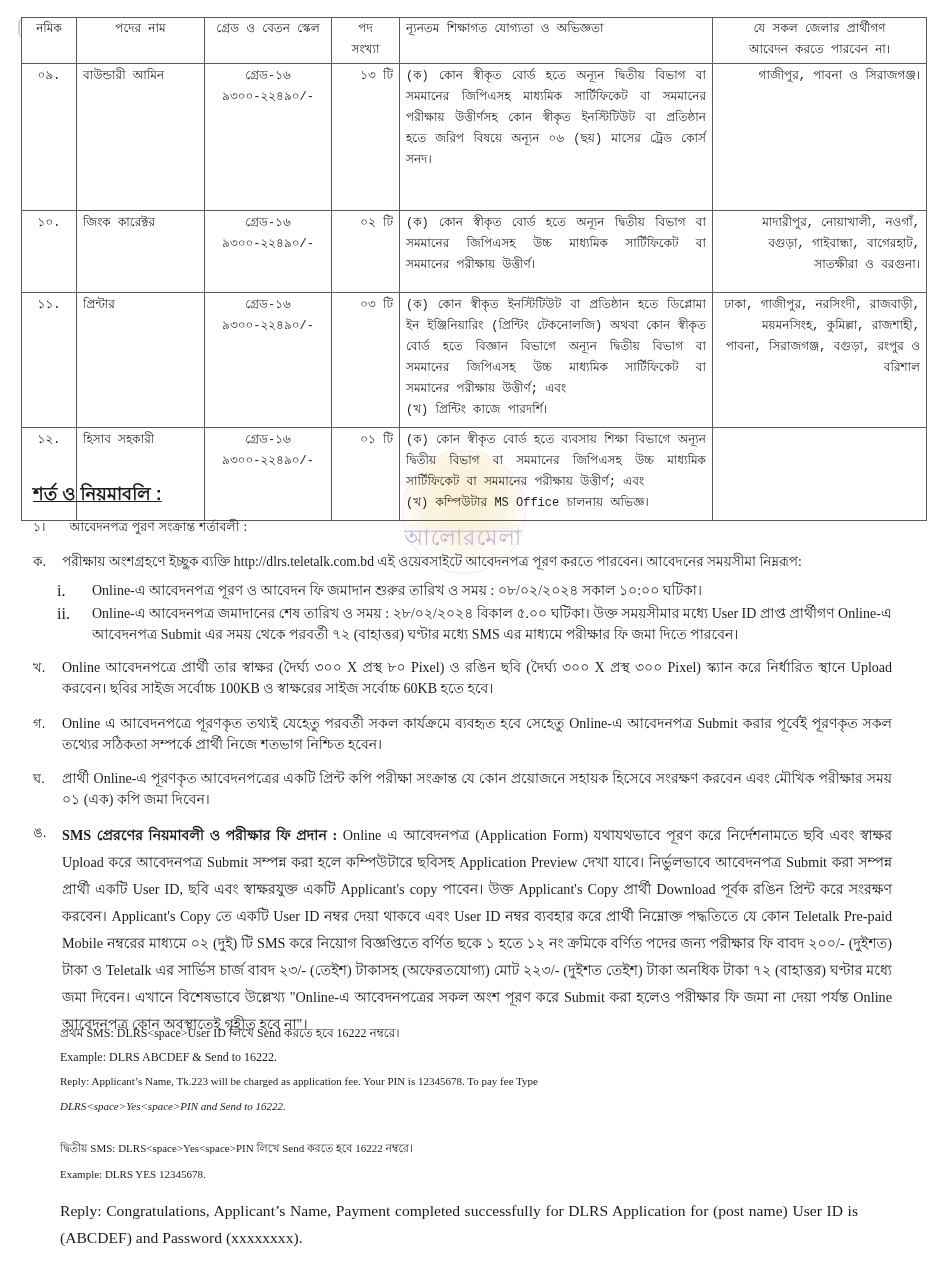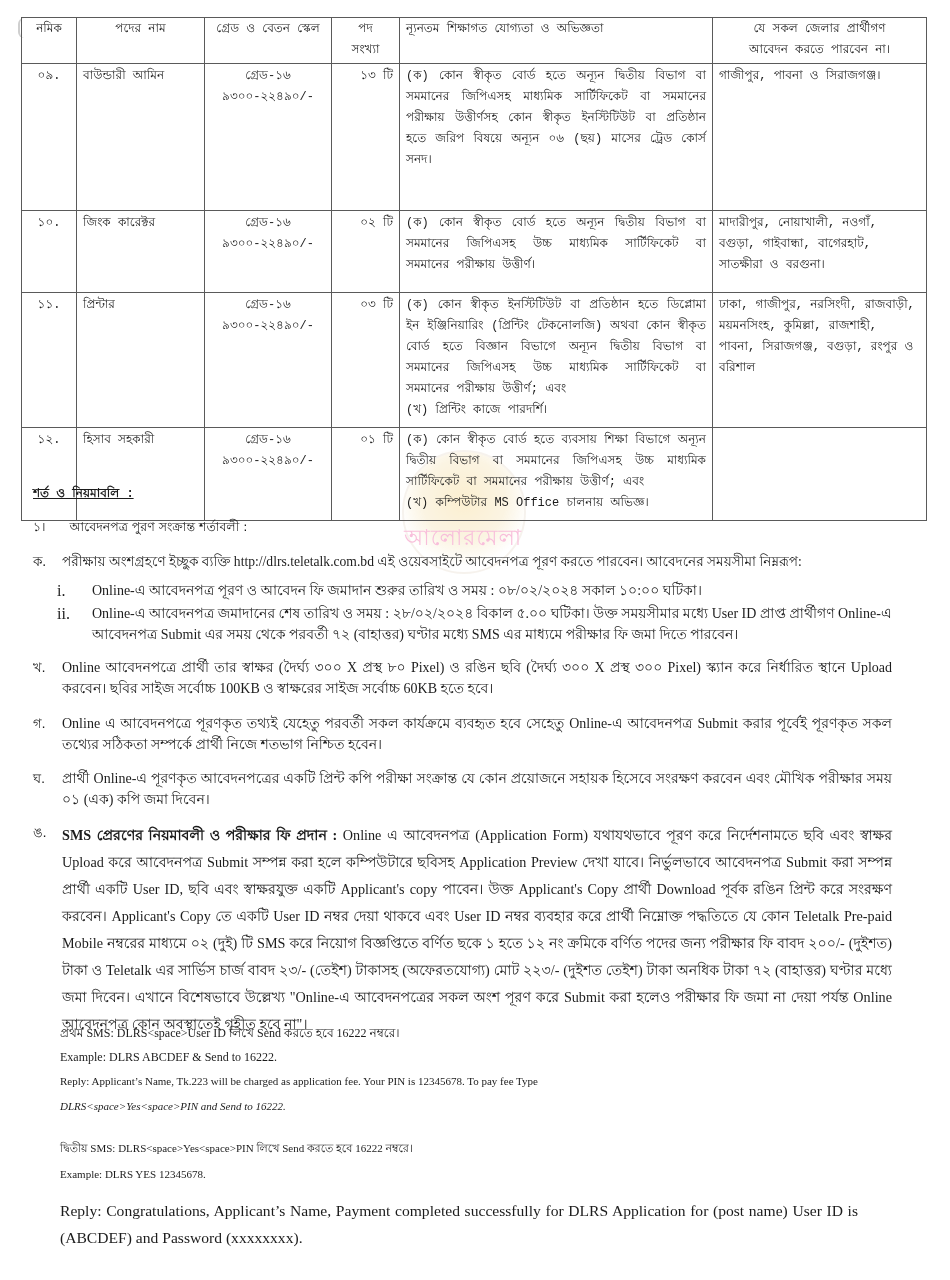--- a/index.html
+++ b/index.html
@@ -12,41 +12,41 @@
     position: absolute; left: 392px; top: 450px; width: 140px; height: 130px;
     pointer-events: none; opacity: 0.35;
   }
   .watermark .sun {
     position: absolute; left: 10px; top: 0; width: 120px; height: 120px; border-radius: 50%;
     background: radial-gradient(circle at 50% 40%, #f7d37a 0%, #f4e1b0 45%, rgba(255,255,255,0) 70%);
     border: 2px solid #e7dccd;
   }
   .watermark .wm-text {
     position: absolute; left: 12px; top: 70px; width: 116px; text-align: center;
-    font-family: "DejaVu Sans", sans-serif; font-size: 22px; color: #ec4899; letter-spacing: 1px;
+    font-family: "DejaVu Sans", sans-serif; font-size: 22px; color: #4c1d95; letter-spacing: 1px;
   }
   .bracket-mark {
     position: absolute; left: 18px; top: 18px; width: 6px; height: 20px;
     border-left: 2px solid #cfcfcf; border-radius: 6px 0 0 6px;
   }
   table.jobs {
     position: absolute; left: 21px; top: 17px; width: 906px;
     border-collapse: collapse; table-layout: fixed;
     font-family: Liberation Mono, monospace; font-size: 12px; line-height: 21px;
   }
   table.jobs th, table.jobs td {
     border: 1.5px solid #5a5a5a; vertical-align: top; padding: 2px 6px 6px 6px;
   }
   table.jobs th { font-weight: normal; text-align: center; padding-top: 1px; padding-bottom: 2px; }
   .c-sl { width: 42px; text-align: center; }
   .c-name { width: 115px; }
   .c-grade { width: 114px; text-align: center; }
   .c-count { width: 55px; text-align: right; }
   .c-qual { width: 300px; text-align: justify; }
-  .c-dist { text-align: left; }
+  .c-dist { text-align: right; }
   .qual-line { display: block; }
   .heading { left: 33px; top: 484px; font-weight: bold; text-decoration: underline; font-size: 15px; }
   .para { position: absolute; font-family: "Liberation Serif", serif; font-size: 15px; line-height: 21px; }
   .lbl { position: absolute; left: 33px; font-family: "DejaVu Sans", sans-serif; font-size: 13px; }
   .indent { position: absolute; left: 62px; width: 830px; text-align: justify; }
   .roman { position: absolute; left: 57px; font-size: 16px; }
   .roman-text { position: absolute; left: 92px; width: 820px; }
   .dense { line-height: 27px; text-align: justify; }
   .sms { position: absolute; left: 60px; font-family: "Liberation Serif", serif; }
   .small { font-size: 12px; }
@@ -130,21 +130,21 @@
       <td class="c-count">০১ টি</td>
       <td class="c-qual">
         <span class="qual-line">(ক) কোন স্বীকৃত বোর্ড হতে ব্যবসায় শিক্ষা বিভাগে অন্যূন দ্বিতীয় বিভাগ বা সমমানের জিপিএসহ উচ্চ মাধ্যমিক সার্টিফিকেট বা সমমানের পরীক্ষায় উত্তীর্ণ; এবং</span>
         <span class="qual-line">(খ) কম্পিউটার MS Office চালনায় অভিজ্ঞ।</span>
       </td>
       <td class="c-dist"></td>
     </tr>
   </tbody>
 </table>
 
-<div class="para heading" style="font-family:Liberation Mono, monospace;font-size:12px;">শর্ত ও নিয়মাবলি :</div>
+<div class="para heading" style="font-family:Liberation Sans, sans-serif;font-size:18px;">শর্ত ও নিয়মাবলি :</div>
 
 <div class="para" style="top:516px; left:33px; font-family:'DejaVu Sans',sans-serif; font-size:12.5px;">
   <span>১।</span>
   <span style="margin-left:20px">আবেদনপত্র পুরণ সংক্রান্ত শর্তাবলী :</span>
 </div>
 
 <div class="para" style="top:551px; left:33px; width:900px; font-size:13.6px;">
   <span style="position:absolute; left:0;">ক.</span>
   <span style="position:absolute; left:29px; width:880px; white-space:nowrap;">পরীক্ষায় অংশগ্রহণে ইচ্ছুক ব্যক্তি http://dlrs.teletalk.com.bd এই ওয়েবসাইটে আবেদনপত্র পূরণ করতে পারবেন। আবেদনের সময়সীমা নিম্নরূপ:</span>
 </div>

